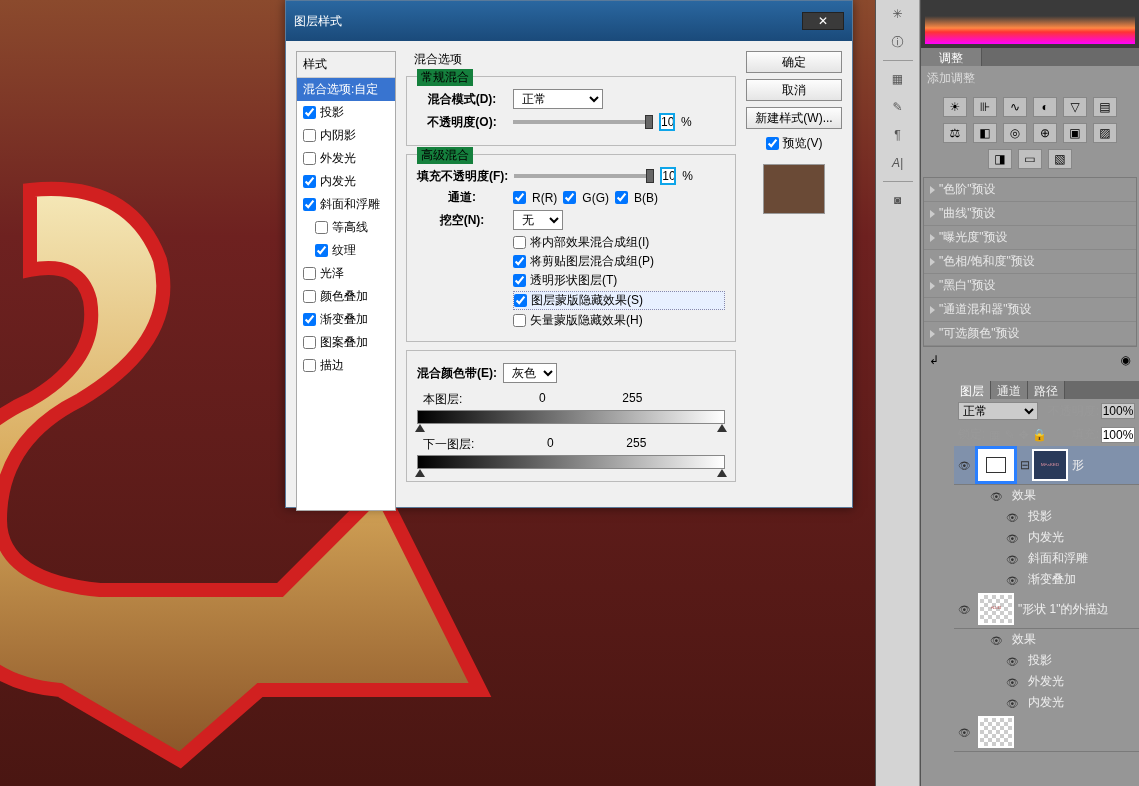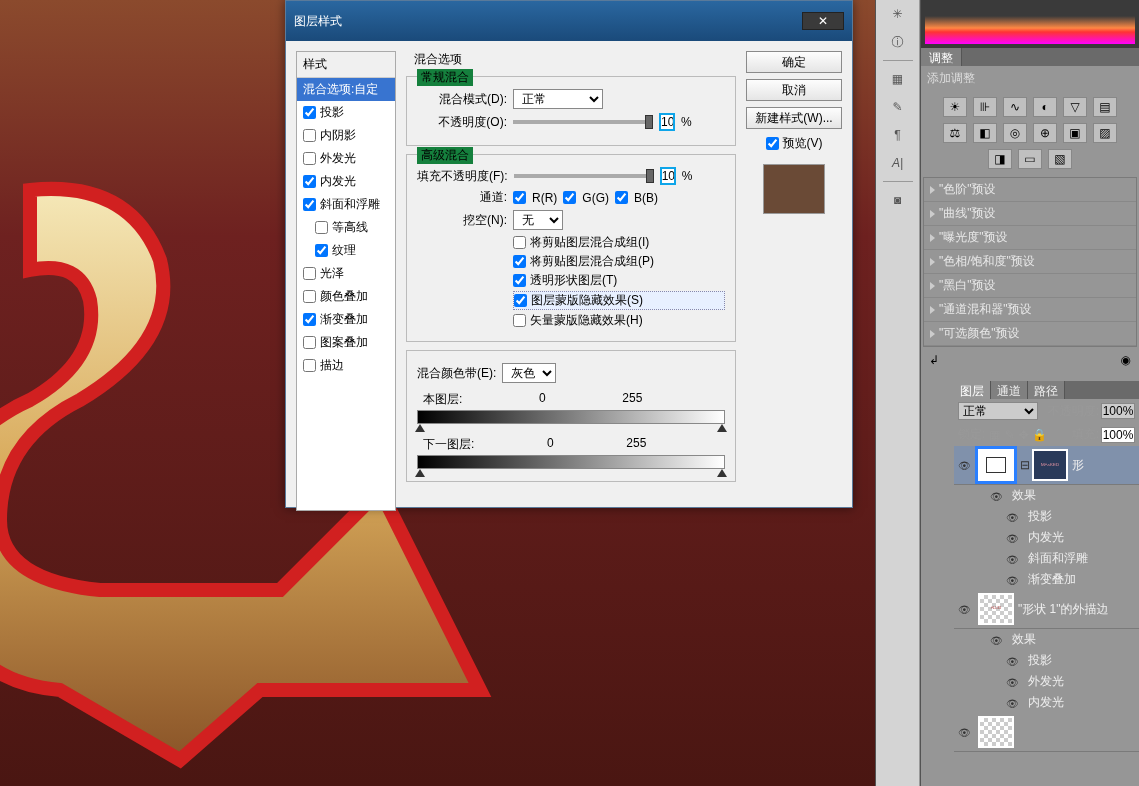--- a/index.html
+++ b/index.html
@@ -5,21 +5,21 @@
   * { box-sizing: border-box; margin: 0; padding: 0; font-family: "Microsoft YaHei", Arial, sans-serif; font-size: 12px; }
   body { width: 1139px; height: 786px; background: #535353; overflow: hidden; position: relative; }
   .canvas { position: absolute; left: 0; top: 0; width: 875px; height: 786px; background: linear-gradient(180deg,#8b4a2d 0%, #6e2120 30%, #4a1612 100%); }
   .canvas-art { position:absolute; left:-120px; top:140px; width:900px; height:700px; }
   .toolbar { position:absolute; left:876px; top:0; width:44px; height:786px; background:#d4d4d4; display:flex; flex-direction:column; align-items:center; padding-top:4px; gap:8px; border-right:1px solid #999; }
   .tool-icon { width:20px; height:20px; color:#555; display:flex; align-items:center; justify-content:center; }
   .right-panel { position:absolute; left:921px; top:0; width:218px; height:786px; background:#969696; }
   .histogram { height:48px; background:#3a3a3a; padding:4px; }
   .histo-chart { width:100%; height:40px; background:linear-gradient(to right, transparent 0%, transparent 100%), linear-gradient(to top, #ff00ff 0%, #ff3333 30%, #ff8844 40%, transparent 70%); position:relative; }
   .tab-bar { height:18px; background:#6a6a6a; display:flex; }
-  .tab { padding:2px 8px; background:#969696; color:#e0e0e0; border-right:1px solid #555; cursor:pointer; }
+  .tab { padding:2px 18px; background:#969696; color:#e0e0e0; border-right:1px solid #555; cursor:pointer; }
   .tab.active { background:#808080; color:#fff; }
   .adj-label { padding:4px 6px; color:#ddd; }
   .adj-icons { display:flex; flex-wrap:wrap; gap:6px; padding:6px 10px; justify-content:center; }
   .adj-btn { width:24px; height:20px; background:#c0c0c0; border:1px solid #888; display:flex; align-items:center; justify-content:center; }
   .presets { margin:2px; border:1px solid #7a7a7a; background:#969696; }
   .preset-row { display:flex; align-items:center; padding:3px 6px; border-bottom:1px solid #888; color:#e8e8e8; cursor:pointer; }
   .preset-row .tri { width:0; height:0; border-left:5px solid #ccc; border-top:4px solid transparent; border-bottom:4px solid transparent; margin-right:4px; }
   .layers-section { margin-top:10px;margin-left:33px; }
   .layers-tabs { height:18px; display:flex; background:#6a6a6a; }
   .ltab { padding:2px 6px; background:#808080; color:#eee; border-right:1px solid #555; }
@@ -50,21 +50,21 @@
   .style-list { width:100px; border:1px solid #aaa; background:#fff; }
   .style-head { padding:4px 6px; background:#f0f0f0; border-bottom:1px solid #ccc; }
   .style-item { padding:3px 6px; display:flex; align-items:center; gap:4px; cursor:pointer; }
   .style-item.selected { background:#3874d0; color:#fff; }
   .style-item input { margin:0; }
   .style-indent { padding-left:18px; }
   .main-opts { flex:1; display:flex; flex-direction:column; gap:8px; }
   .grp { border:1px solid #bbb; padding:8px 10px 10px; position:relative; }
   .grp-title { position:absolute; top:-8px; left:10px; background:#15803d; padding:0 4px; }
   .row { display:flex; align-items:center; gap:6px; margin:4px 0; }
-  .row label { min-width:90px; text-align:right; }
+  .row label { min-width:90px; text-align:center;font-weight:bold; }
   .row select { height:20px; border:1px solid #888; background:#fff; padding:0 4px; }
   .slider { flex:0 0 140px; height:4px; background:#aaa; position:relative; }
   .slider-thumb { position:absolute; top:-5px; width:8px; height:14px; background:#666; border:1px solid #333; }
   .num-in { width:16px; height:18px; border:2px solid #0ea5e9; text-align:center; }
   .check-row { display:flex; align-items:center; gap:4px; margin:2px 0 2px 96px; }
   .grad-bar { height:14px; background:linear-gradient(to right,#000,#fff); border:1px solid #888; margin:2px 0; position:relative; }
   .grad-bar .marker-b { position:absolute; bottom:-9px; width:0; height:0; border-left:5px solid transparent; border-right:5px solid transparent; border-bottom:8px solid #333; }
   .grad-labels { display:flex; justify-content:space-between; padding:0 6px; margin-bottom:2px; }
   .right-btns { width:96px; display:flex; flex-direction:column; gap:6px; }
   .btn { height:22px; border:1px solid #8a8a8a; background:linear-gradient(#fdfdfd,#e5e5e5); text-align:center; line-height:20px; cursor:pointer; border-radius:0; }
@@ -184,21 +184,21 @@
             <span>G(G)</span>
           <input type="checkbox" checked="" style="">
             <span>B(B)</span>
         </div>
         <div class="row">
           <label>挖空(N):</label>
           <select style="width:50px;"><option>无</option></select>
         </div>
         <div class="check-row">
             <input type="checkbox" style="">
-            <span>将剪贴图层混合成组(I)</span>
+            <span>将内部效果混合成组(I)</span>
           </div>
         <div class="check-row">
             <input type="checkbox" checked="" style="">
             <span>将剪贴图层混合成组(P)</span>
           </div>
         <div class="check-row">
             <input type="checkbox" checked="" style="">
             <span>透明形状图层(T)</span>
           </div>
         <div class="check-row" style="background:#e8f0ff;border:1px dotted #88a;">

